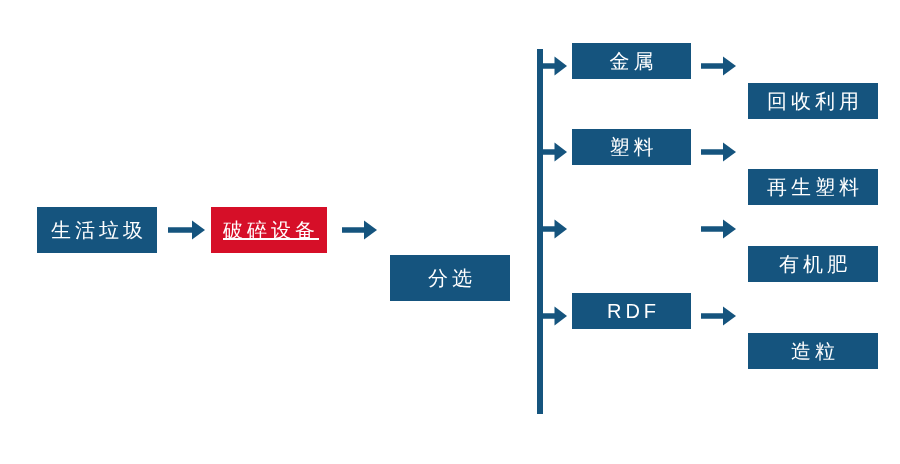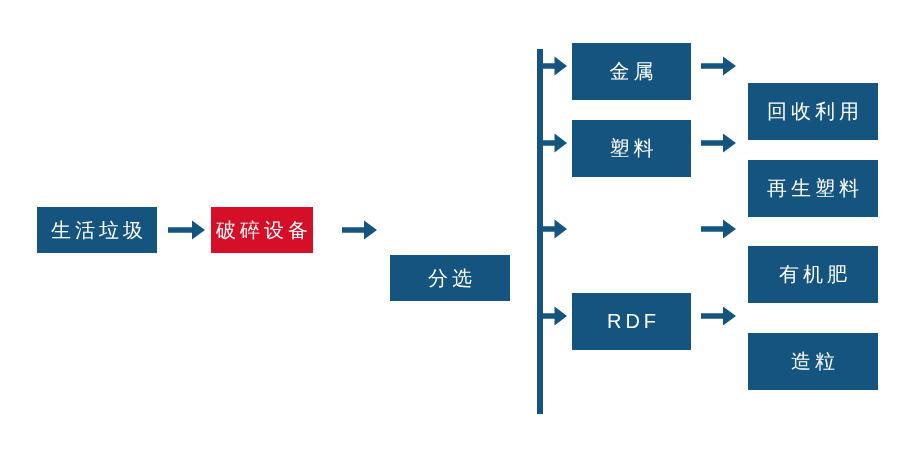--- a/index.html
+++ b/index.html
@@ -34,44 +34,44 @@
     position:absolute;
     top:50%;transform:translateY(-50%);
     display:block;
   }
   .arrow line{stroke:var(--connector);stroke-width:5.5;}
   .arrow polygon{fill:var(--connector);}
   .row{
     position:absolute;
     left:537px;width:341px;height:45px;
   }
-  .row .node{height:57px;}
+  .row .node{height:36px;}
   .vline{
     position:absolute;
     left:537px;top:49px;
     width:6px;height:365px;
     background:var(--connector);
   }
   .main-row{
     position:absolute;
     left:37px;top:207px;
     width:473px;height:46px;padding-left:26px;
   }
   
   .main-row .src{left:0;width:120px;}
   .main-row .arrow1{left:131px;}
-  .main-row .proc{left:174px;width:102px;}
+  .main-row .proc{left:174px;width:116px;text-decoration:underline;}
   .main-row .arrow2{left:305px;}
   .main-row .sort{left:353px;width:120px;margin-top:48px;}
   
   .row .branch-arrow{left:6px;}
   .row .mat{left:35px;width:119px;}
   .row .mid-arrow{left:164px;}
   .row .out{left:211px;width:130px;margin-top:40px;}
-  .r1{top:43px;} .r2{top:120px;text-align:center;} .r3{top:206px;} .r4{top:293px;} .r5{top:375px;}
+  .r1{top:43px;} .r2{top:129px;text-align:center;} .r3{top:206px;} .r4{top:293px;} .r5{top:375px;}
 </style>
 </head>
 <body>
 
 <div class="canvas">
 
   <div class="main-row">
     <div class="node src">生活垃圾</div>
     <svg class="arrow arrow1" width="38" height="26" viewBox="0 0 38 26">
       <line x1="0" y1="13" x2="26" y2="13"></line>

